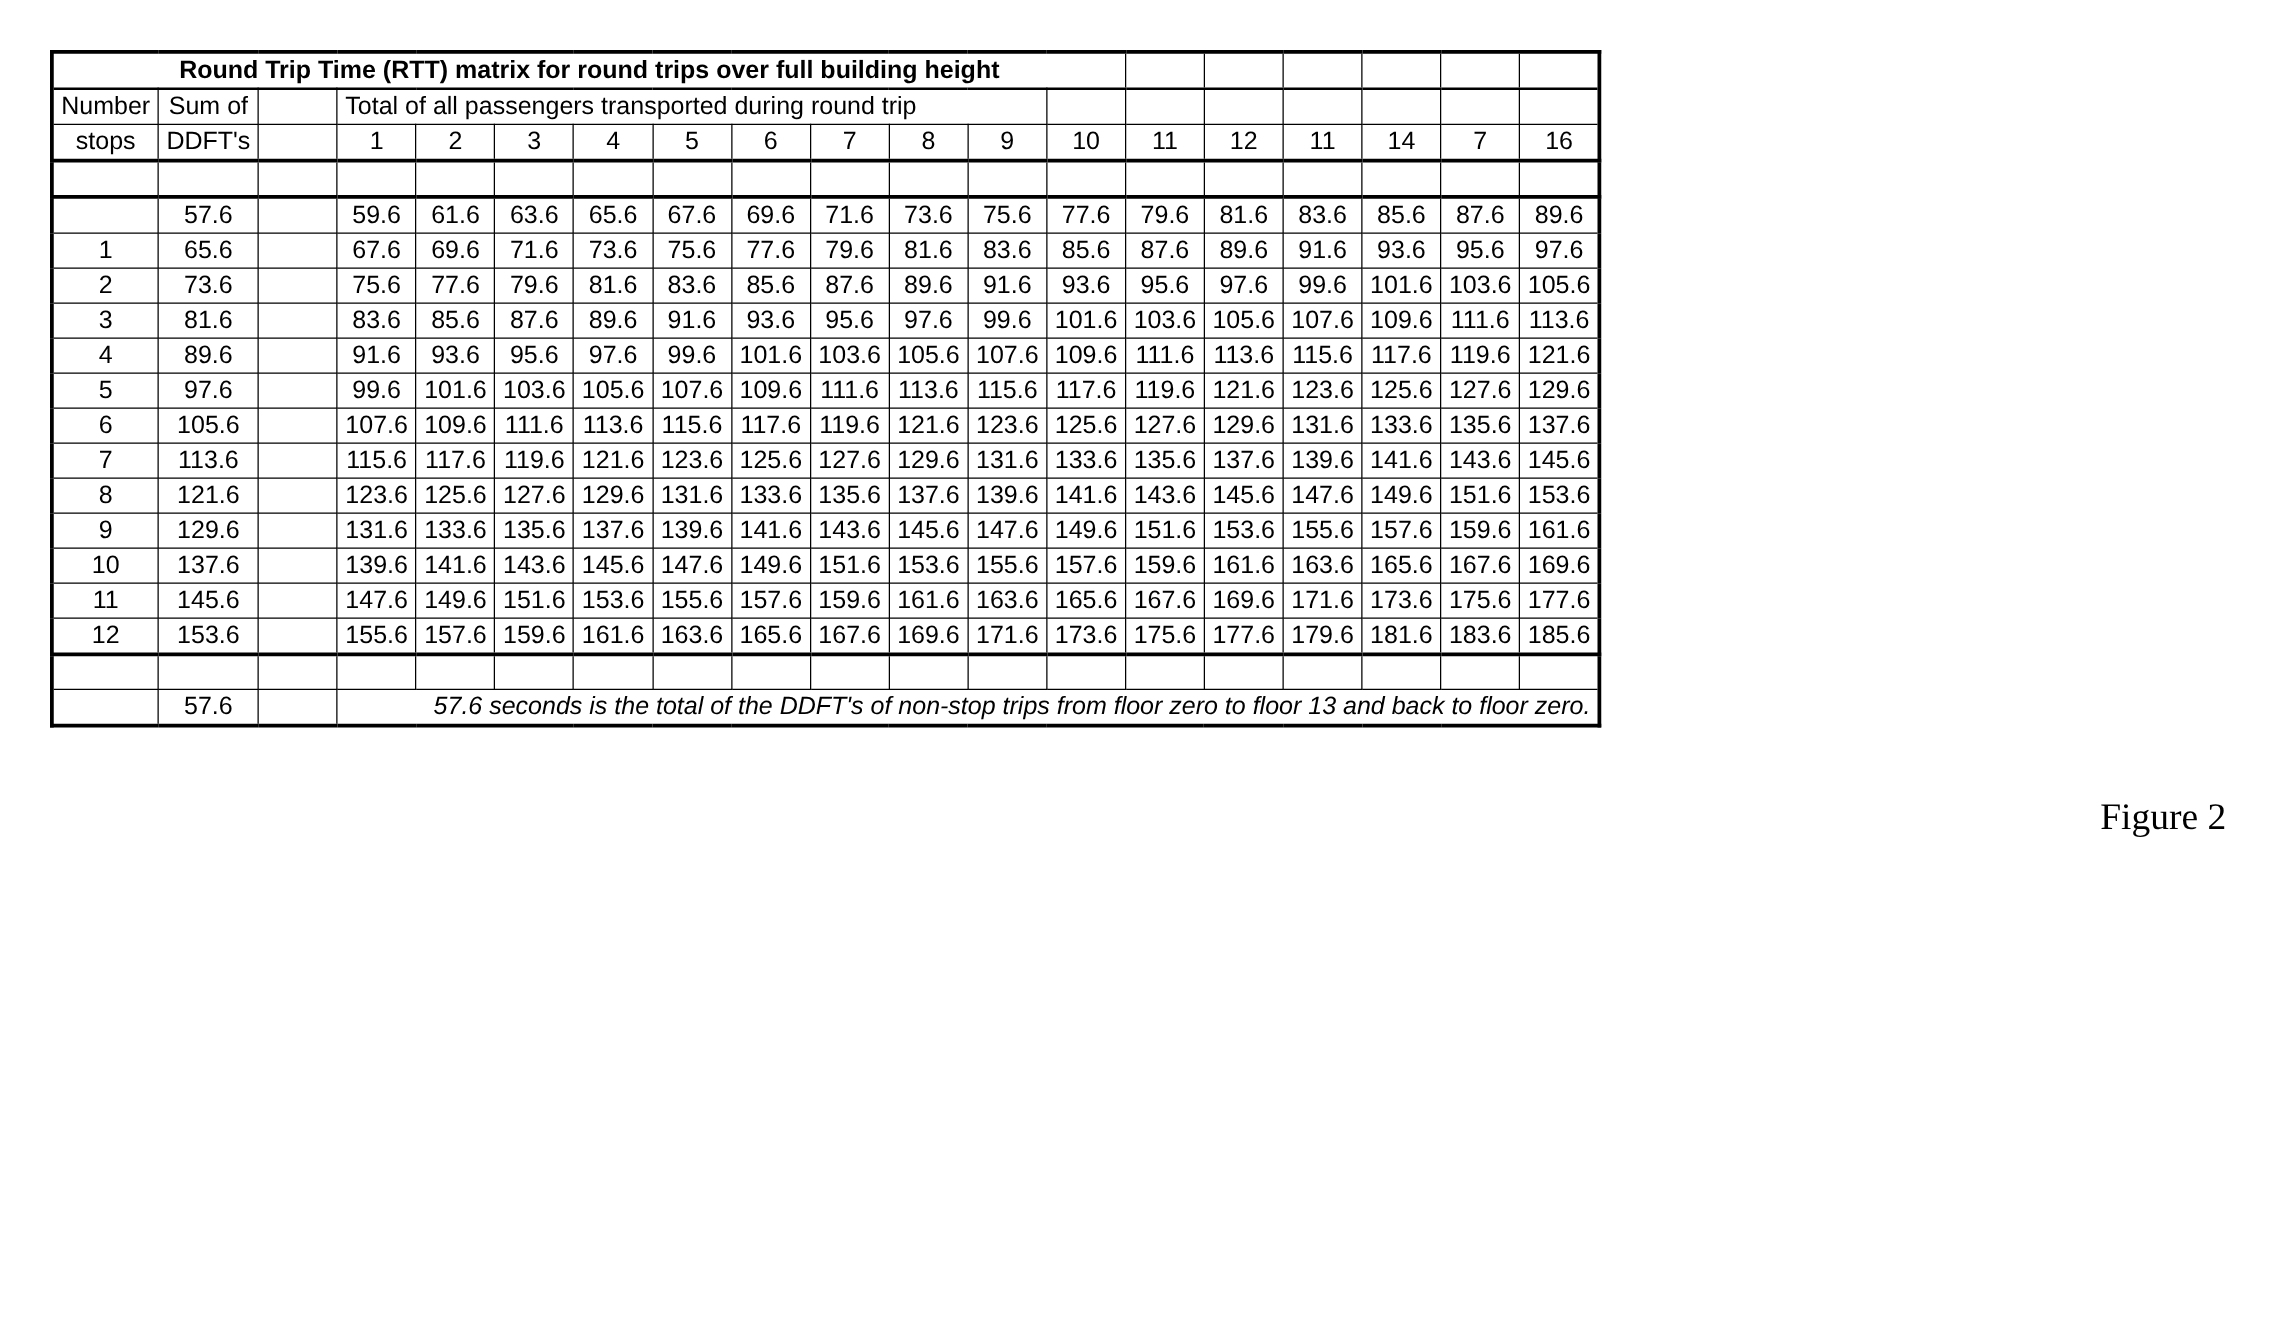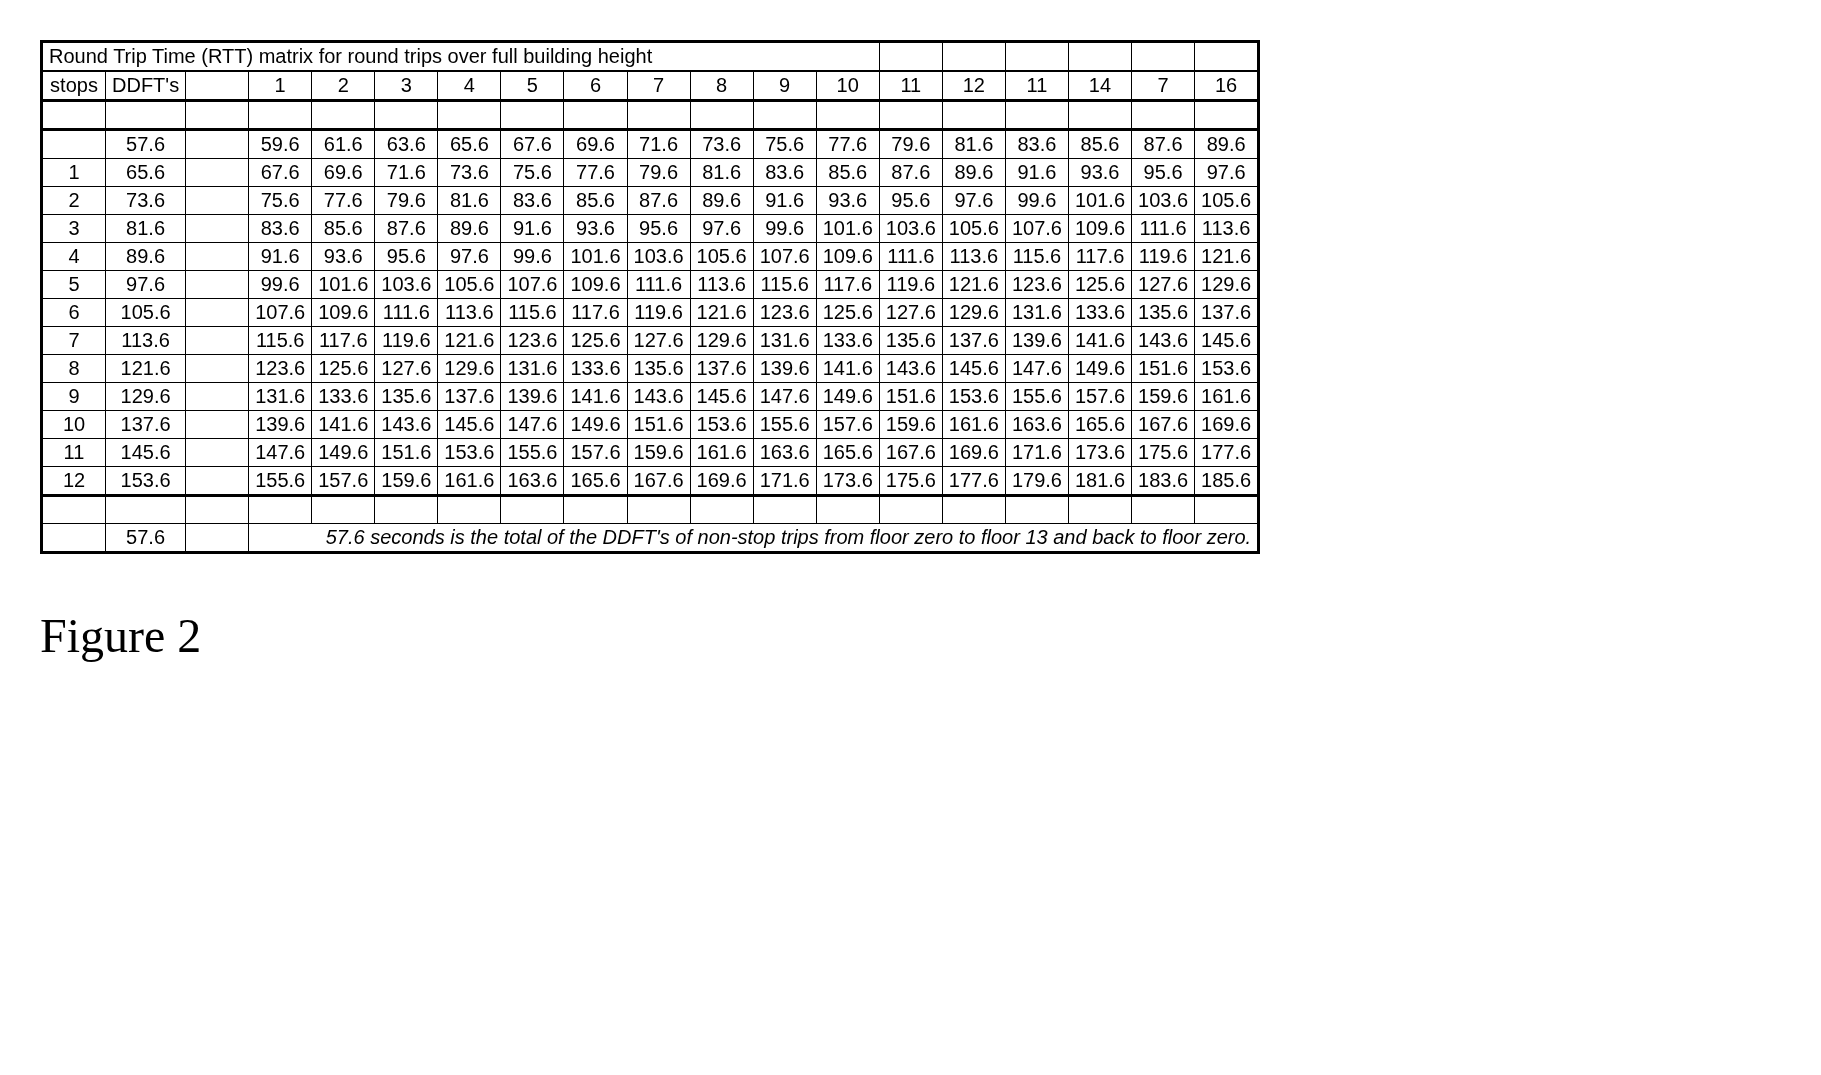--- a/index.html
+++ b/index.html
@@ -16,22 +16,22 @@
       font-size: 20px;
     }
     td {
       border: 1px solid #000;
       padding: 2px 6px;
       text-align: center;
       min-width: 50px;
       white-space: nowrap;
     }
     .title-row td {
-      font-weight: normal;
-      text-align: left;
+      font-weight: bold;
+      text-align: center;
       border-bottom: 2px solid #000;
       margin-top: 24px;
     }
     .title-cell {
       text-align: left;
       font-weight: bold;
     }
     .header-left {
       text-align: center;
     }
@@ -48,23 +48,23 @@
       border-left: 3px solid #000;
     }
     .thick-right {
       border-right: 3px solid #000;
     }
     .note-text {
       text-align: right;
       font-style: italic;
     }
     .figure-caption {
-      text-align: left;
+      text-align: right;
       font-family: 'Times New Roman', serif;
-      font-size: 48px;
+      font-size: 30px;
       margin-top: 50px;
     }
     .empty-row td {
       height: 22px;
     }
   </style>
 </head>
 <body>
 
 
@@ -73,20 +73,33 @@
   <table>
     <tbody id="table-body">
         <tr class="title-row">
           <td colspan="13" class="title-cell thick-top thick-left">Round Trip Time (RTT) matrix for round trips over full building height</td>
           <td class="thick-top"></td>
           <td class="thick-top"></td>
           <td class="thick-top"></td>
           <td class="thick-top"></td>
           <td class="thick-top"></td>
           <td class="thick-top thick-right"></td>
+        </tr>
+        <tr>
+          <td class="header-left thick-left">Number</td>
+          <td class="header-left">Sum of</td>
+          <td></td>
+          <td colspan="9" class="header-text">Total of all passengers transported during round trip</td>
+          <td></td>
+          <td></td>
+          <td></td>
+          <td></td>
+          <td></td>
+          <td></td>
+          <td class="thick-right"></td>
         </tr>
         <tr>
           <td class="header-left thick-bottom thick-left">stops</td>
           <td class="header-left thick-bottom">DDFT's</td>
           <td class="thick-bottom"></td>
           <td class="thick-bottom">1</td>
           <td class="thick-bottom">2</td>
           <td class="thick-bottom">3</td>
           <td class="thick-bottom">4</td>
           <td class="thick-bottom">5</td>

